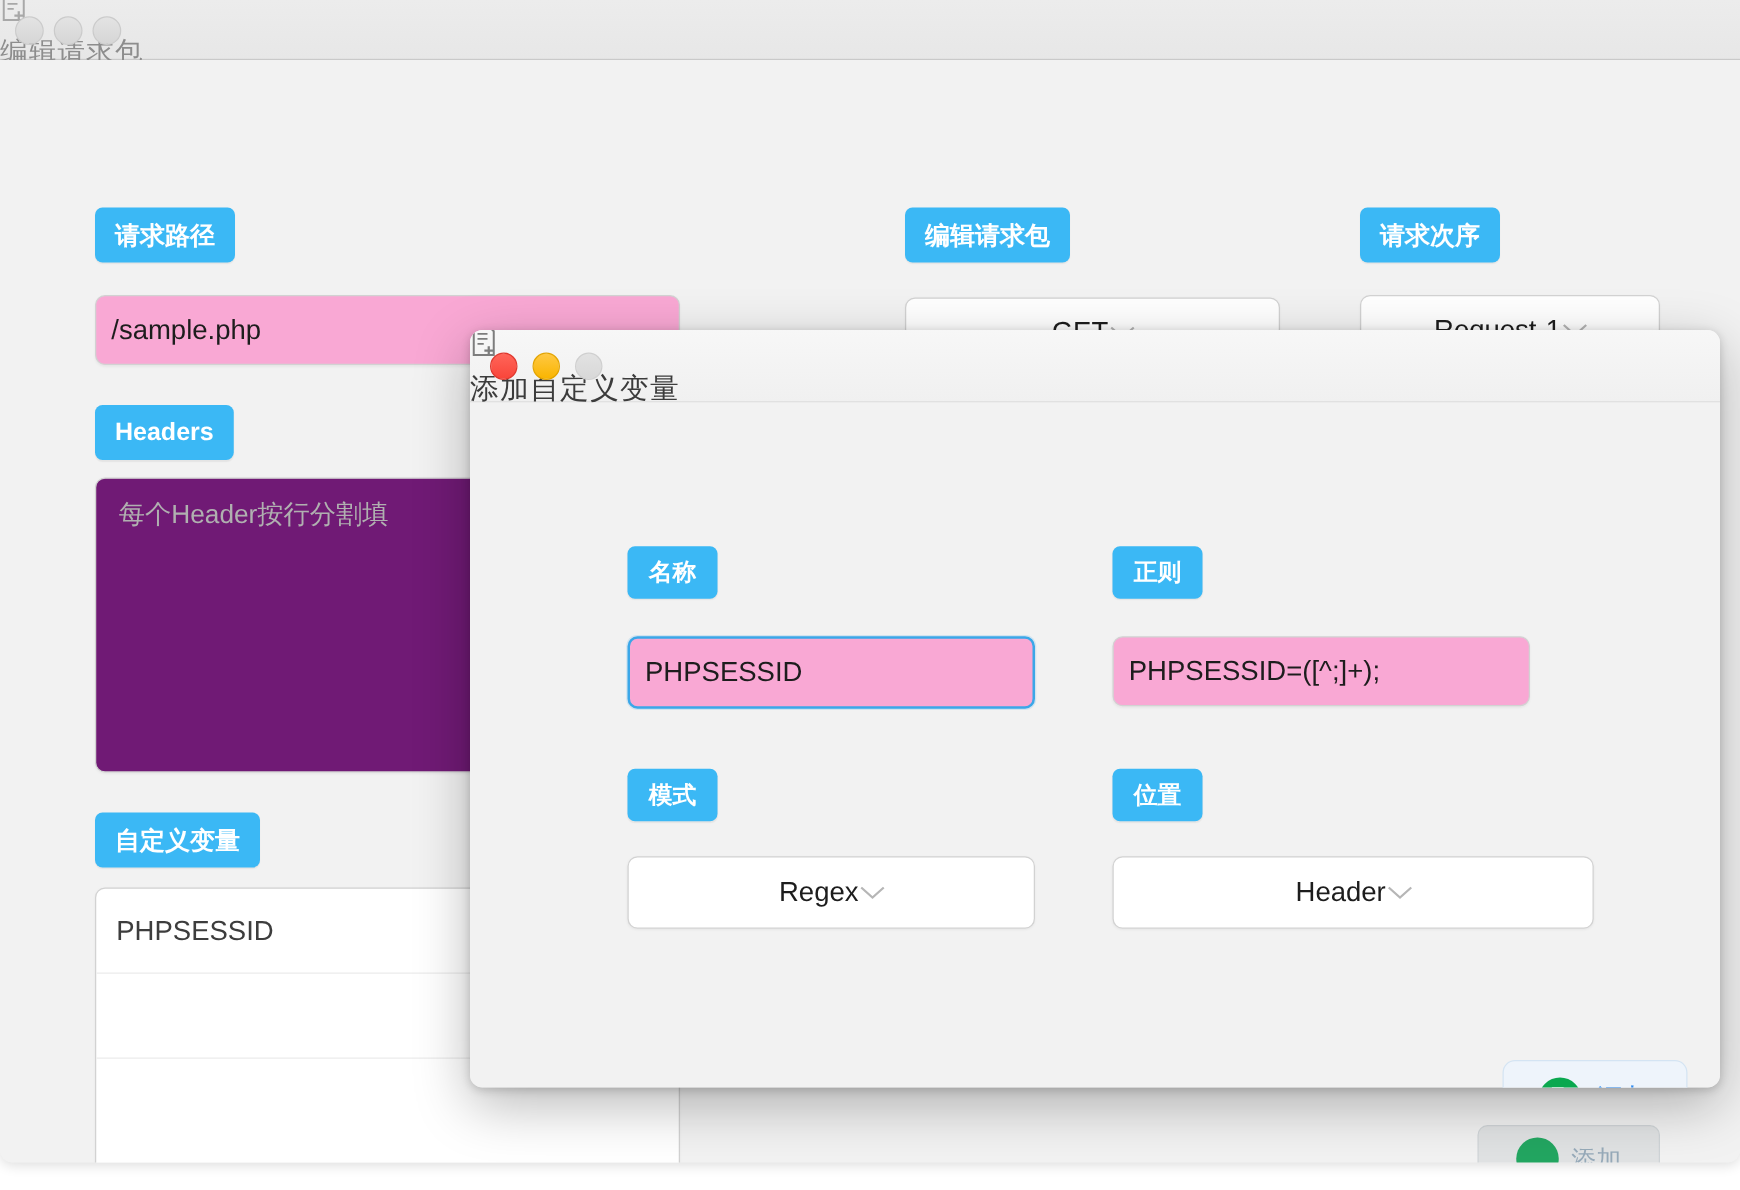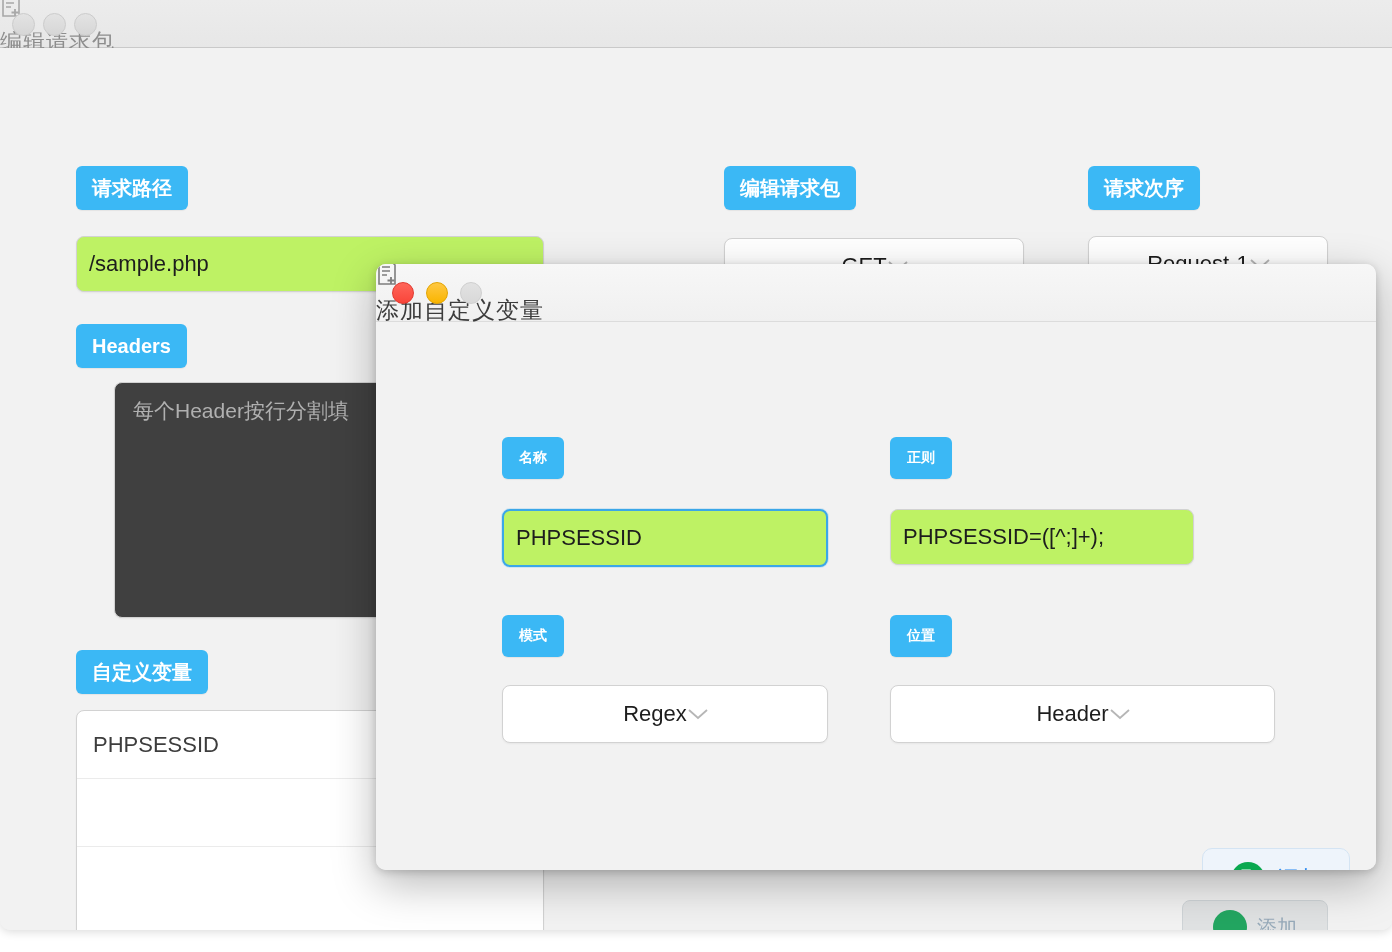--- a/index.html
+++ b/index.html
@@ -92,27 +92,27 @@
     border-radius: 6px;
     font-size: 20px;
     padding: 0 16px;
     height: 44px;
     box-shadow: 0 1px 1px rgba(0,0,0,0.06);
     white-space: nowrap;
     font-weight: bold;
   }
   .pill.small {
     height: 42px;
-    font-size: 14px;
+    font-size: 19px;
     padding: 0 17px;
   }
 
   
   .field-input {
-    background: #bef264;
+    background: #f9a8d4;
     border: 1px solid #d2d2d2;
     border-radius: 8px;
     font-size: 22px;
     color: #1d1d1d;
     display: flex;
     align-items: center;
     padding: 0 12px;
     box-shadow: 0 1px 2px rgba(0,0,0,0.05);
   }
   .field-input.focused {
@@ -131,29 +131,28 @@
     justify-content: center;
     padding: 0 16px 0 18px;
     box-shadow: 0 1px 2px rgba(0,0,0,0.05);
   }
   .chev {
     width: 22px; height: 14px;
     flex: 0 0 auto;
   }
 
   .textarea-box {
-    background: #404040;
+    background: #701a75;
     border: 1px solid #d2d2d2;
     border-radius: 8px;
     box-shadow: 0 1px 2px rgba(0,0,0,0.05);
     padding: 14px 18px;
     font-size: 21px;
     color: #b0b0b0;
     overflow: hidden;
-    margin-left: 38px;
   }
 
   .list-box {
     background: #ffffff;
     border: 1px solid #d2d2d2;
     border-radius: 8px;
     box-shadow: 0 1px 2px rgba(0,0,0,0.05);
     overflow: hidden;
   }
   .list-row {
@@ -217,21 +216,21 @@
     border-bottom: 1px solid #dcdcdc;
   }
   .dialog .lights { left: 16px; height: 58px; gap: 12px; }
   .dialog .light { width: 22px; height: 22px; }
   .dialog .title-text { font-size: 23px; color: #3c3c3c; }
   .dialog .content { height: 548px; }
 
   .d-name-label  { position:absolute; left:126px; top:115px; }
   .d-name-input  { position:absolute; left:126px; top:187px; width:326px; height:58px; }
   .d-re-label    { position:absolute; left:514px; top:115px; }
-  .d-re-input    { position:absolute; left:514px; top:187px; width:304px; height:56px; }
+  .d-re-input    { position:absolute; left:514px; top:187px; width:334px; height:56px; }
   .d-mode-label  { position:absolute; left:126px; top:293px; }
   .d-mode-sel    { position:absolute; left:126px; top:363px; width:326px; height:58px; }
   .d-pos-label   { position:absolute; left:514px; top:293px; }
   .d-pos-sel     { position:absolute; left:514px; top:363px; width:385px; height:58px; }
 
   .add-btn {
     position: absolute;
     left: 826px; top: 526px;
     width: 148px; height: 62px;
     background: #eef4fb;

